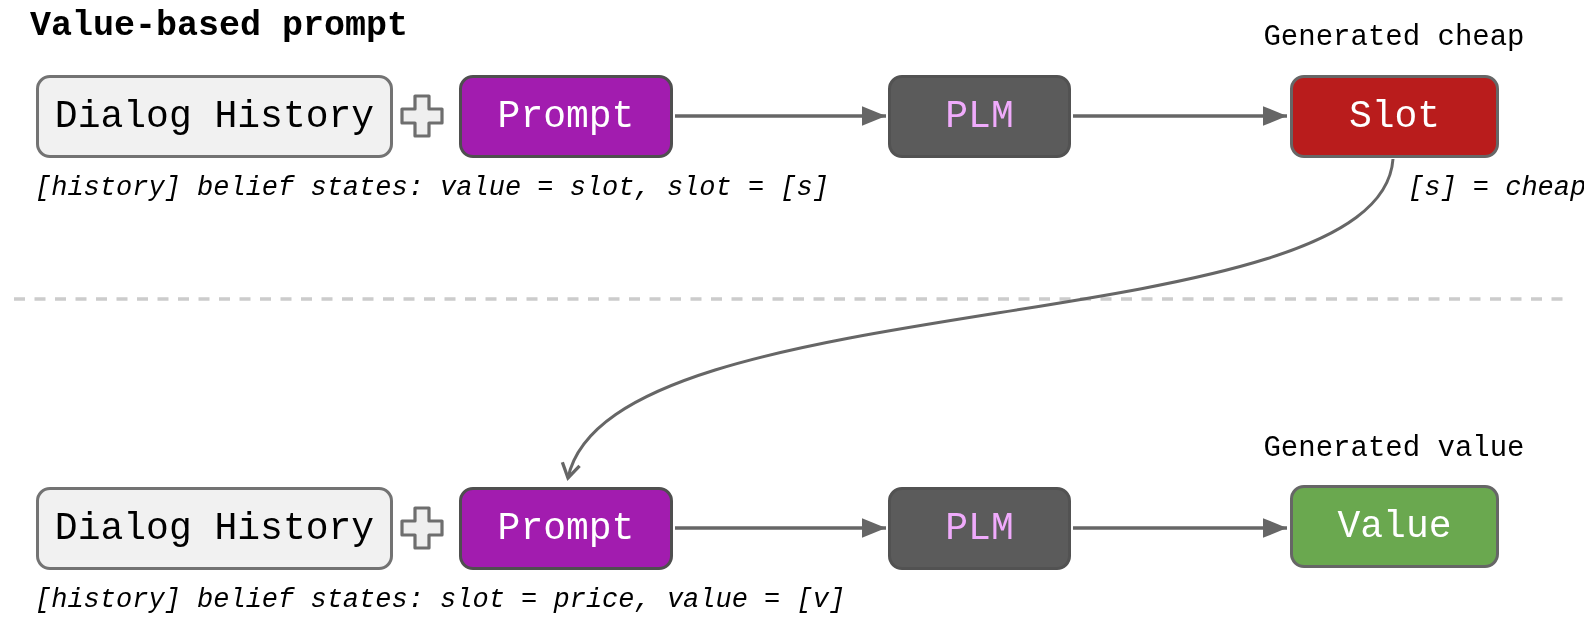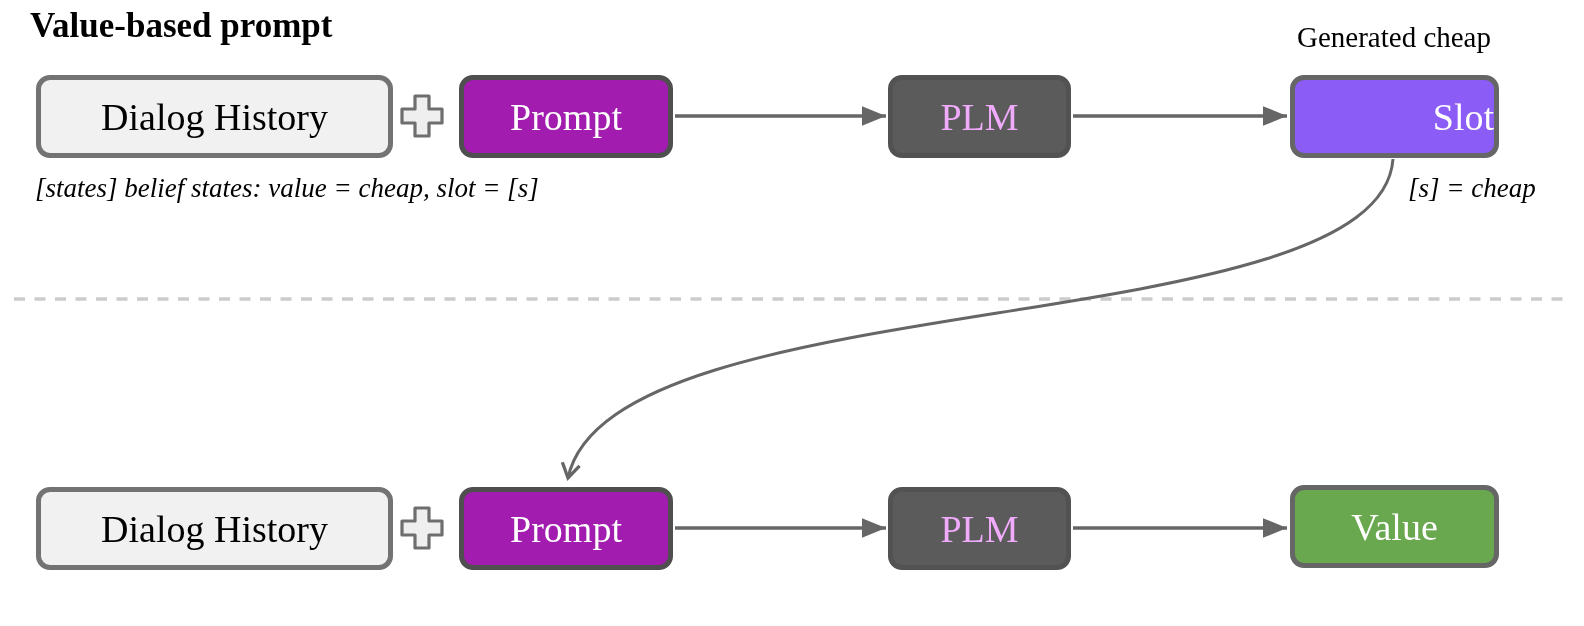--- a/index.html
+++ b/index.html
@@ -1,46 +1,46 @@
 <!DOCTYPE html>
 <html><head>
 <meta charset="utf-8">
 <style>
   html,body{margin:0;padding:0;background:#ffffff;}
   .canvas{
     position:relative;
     width:1584px;height:626px;
     background:#ffffff;
-    font-family:Liberation Serif, serif;
+    font-family:Liberation Mono, monospace;
     overflow:hidden;
   }
   .section-title{
     position:absolute;
     font-size:35px;
     font-weight:700;
     color:#000;
     line-height:1.15;
     white-space:nowrap;
   }
   .node{
     position:absolute;
     height:83px;
     box-sizing:border-box;
-    border:5px solid #15803d;
+    border:3px solid #15803d;
     border-radius:14px;
     display:flex;
     align-items:center;
     justify-content:center;
     font-size:38px;
     white-space:nowrap;
   }
   .node.dialog{background:#f1f1f1;border-color:#737373;color:#000;}
   .node.prompt{background:#a21caf;border-color:#4f4f4f;color:#fff;}
   .node.plm{background:#5b5b5b;border-color:#525252;color:#f0abfc;}
-  .node.slot{background:#8b5cf6;border-color:#666666;color:#fff;justify-content:flex-end;}
+  .node.slot{background:#b91c1c;border-color:#666666;color:#fff;}
   .node.value{background:#6aa84f;border-color:#666666;color:#fff;}
   .gen-label{
     position:absolute;
     width:300px;
     text-align:center;
     font-size:29px;
     color:#000;
     white-space:nowrap;
   }
   .caption{
@@ -103,37 +103,39 @@
   </div>
 
   <div class="node plm" style="left:888px;top:75px;width:183px;">
     <span>PLM</span>
   </div>
 
   <div class="node slot" style="left:1290px;top:75px;width:209px;">
     <span>Slot</span>
   </div>
 
-  <div class="caption" style="left:35px;top:173px;">[states] belief states: value = cheap, slot = [s]</div>
+  <div class="caption" style="left:35px;top:173px;">[history] belief states: value = slot, slot = [s]</div>
 
   <div class="caption" style="left:1408px;top:173px;">[s] = cheap</div>
 
 
+  <div class="gen-label" style="left:1244px;top:432px;">Generated value</div>
 
   <div class="node dialog" style="left:36px;top:487px;width:357px;">
     <span>Dialog History</span>
   </div>
 
   <div class="node prompt" style="left:459px;top:487px;width:214px;">
     <span>Prompt</span>
   </div>
 
   <div class="node plm" style="left:888px;top:487px;width:183px;">
     <span>PLM</span>
   </div>
 
   <div class="node value" style="left:1290px;top:485px;width:209px;">
     <span>Value</span>
   </div>
 
+  <div class="caption" style="left:35px;top:585px;">[history] belief states: slot = price, value = [v]</div>
 
 
 </div>
 
 </body></html>

